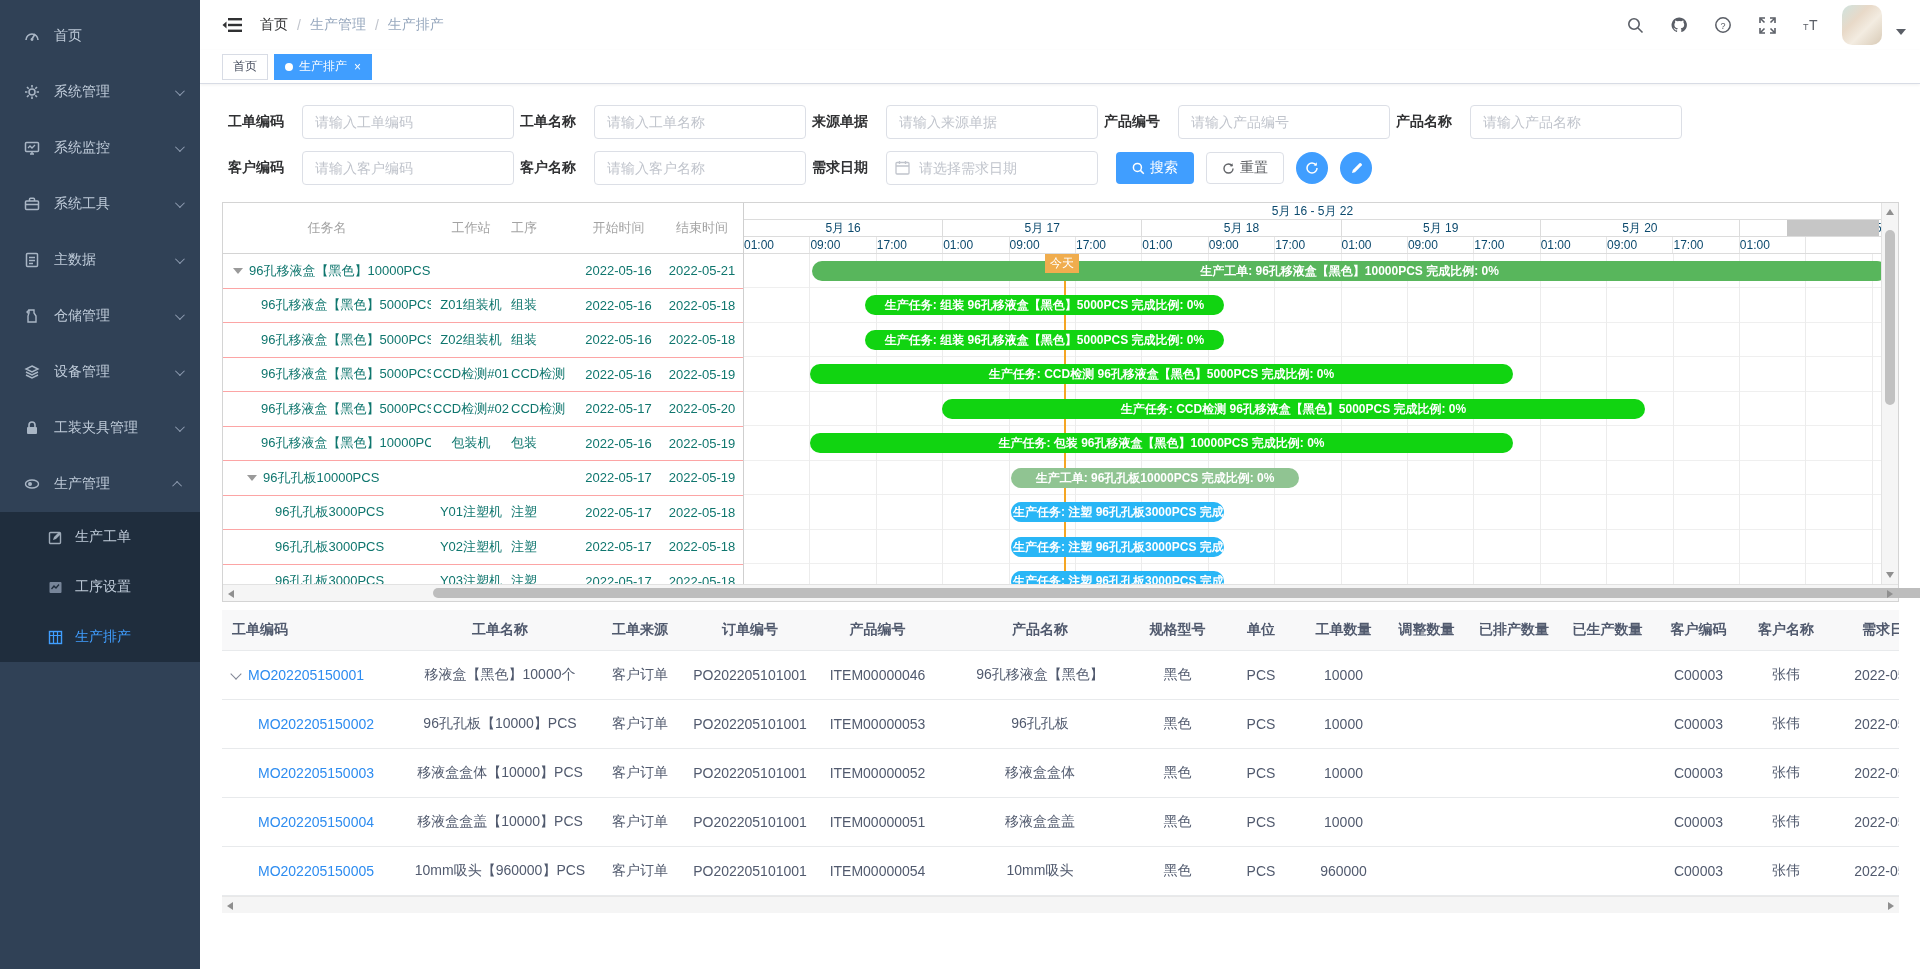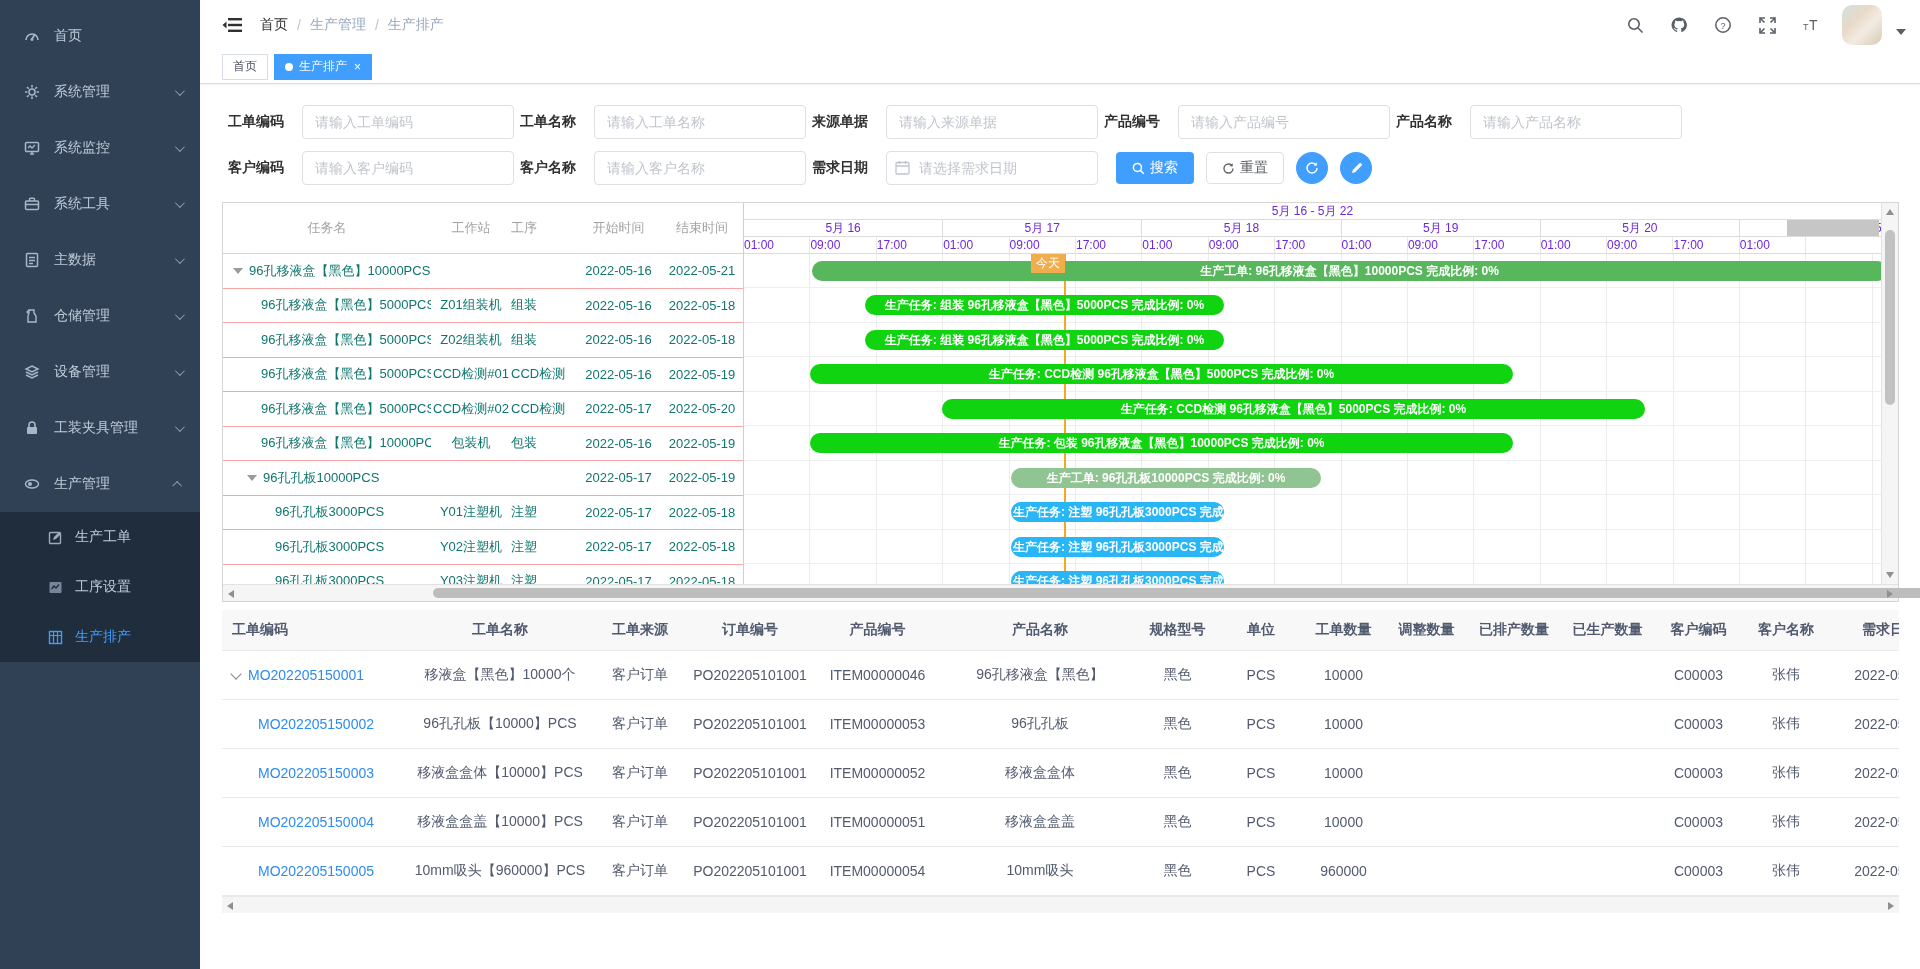--- a/index.html
+++ b/index.html
@@ -68,34 +68,34 @@
   .c-ws { width:80px; text-align:center; white-space:nowrap; overflow:hidden; }
   .c-proc { width:65px; text-align:left; white-space:nowrap; }
   .c-start { width:85px; text-align:center; white-space:nowrap; }
   .c-end { width:82px; text-align:center; white-space:nowrap; }
   .g-lhead .c-task { text-align:center; }
   .t-parent { padding-left:10px; display:flex; align-items:center; gap:6px; }
   .t-child { padding-left:38px; }
   .tri-dn { width:0; height:0; border-left:5px solid transparent; border-right:5px solid transparent; border-top:6px solid #9a9a9a; flex:none; }
 
   .g-right { position:absolute; left:520px; top:0; right:17px; bottom:17px; border-left:1px solid #cfcfcf; overflow:hidden; }
-  .g-band { height:17px; display:flex; border-bottom:1px solid #dcdcdc; color:#6d28d9; font-size:12px; }
+  .g-band { height:17px; display:flex; border-bottom:1px solid #dcdcdc; color:#0c4a6e; font-size:12px; }
   .g-range { align-items:center; justify-content:center; }
   .g-day { width:199.2px; flex:none; text-align:center; line-height:16px; border-right:1px solid #dcdcdc; }
   .g-day.partial { width:78px; border-right:none; position:relative; }
   .g-hour { width:66.4px; flex:none; line-height:16px; border-right:1px solid #e6e6e6; }
   .g-days { position:relative; }
   .hthumb { position:absolute; left:1043px; top:0; width:92px; height:16px; background:#c6c6c6; }
   .day-sliver { position:absolute; left:1131px; top:0; white-space:nowrap; }
   .g-body { position:relative; height:332px; background-image:
       repeating-linear-gradient(90deg, transparent 0, transparent 65.4px, #ececec 65.4px, #ececec 66.4px),
       repeating-linear-gradient(90deg, transparent 0, transparent 198.2px, #dedede 198.2px, #dedede 199.2px),
       repeating-linear-gradient(180deg, transparent 0, transparent 33.5px, #efefef 33.5px, #efefef 34.5px); }
   .today-line { position:absolute; left:320px; top:0; bottom:0; width:2px; background:#f5a623; }
-  .today-label { position:absolute; left:304px; top:0; transform:translateX(-50%); background:#f0ad4e; color:#fff; font-size:12px; padding:1px 5px; z-index:3; }
+  .today-label { position:absolute; left:318px; top:0; transform:translateX(-50%); background:#f0ad4e; color:#fff; font-size:12px; padding:1px 5px; z-index:3; }
   .bar { position:absolute; height:20px; border-radius:10px; display:flex; align-items:center; justify-content:center; overflow:hidden; color:#fff; font-size:12px; font-weight:bold; white-space:nowrap; cursor:pointer; z-index:2; }
   .b-order { background:#58b65c; }
   .b-order2 { background:#90c492; }
   .b-task { background:#11d411; }
   .b-blue { background:#29b6f6; justify-content:flex-start; padding-left:2px; }
 
   .g-vscroll { position:absolute; right:0; top:0; bottom:17px; width:17px; background:#f5f5f5; border-left:1px solid #e2e2e2; }
   .g-vscroll .vthumb { position:absolute; left:3px; top:27px; width:10px; height:175px; background:#c1c1c1; border-radius:5px; }
   .arr { position:absolute; width:0; height:0; }
   .arr.up { left:4px; top:46px; border-left:4px solid transparent; border-right:4px solid transparent; border-bottom:6px solid #8f8f8f; top:6px; }
@@ -493,21 +493,21 @@
           </div>
         <div class="bar b-task" style="top: 110px; left: 66px; width: 703px;">
             <span>生产任务: CCD检测 96孔移液盒【黑色】5000PCS 完成比例: 0%</span>
           </div>
         <div class="bar b-task" style="top: 145px; left: 198px; width: 703px;">
             <span>生产任务: CCD检测 96孔移液盒【黑色】5000PCS 完成比例: 0%</span>
           </div>
         <div class="bar b-task" style="top: 179px; left: 66px; width: 703px;">
             <span>生产任务: 包装 96孔移液盒【黑色】10000PCS 完成比例: 0%</span>
           </div>
-        <div class="bar b-order2" style="top: 214px; left: 267px; width: 310px; justify-content: center;">
+        <div class="bar b-order2" style="top: 214px; left: 267px; width: 288px; justify-content: center;">
             <span>生产工单: 96孔孔板10000PCS 完成比例: 0%</span>
           </div>
         <div class="bar b-blue" style="top: 248px; left: 267px; width: 213px;">
             <span>生产任务: 注塑 96孔孔板3000PCS 完成比例: 0%</span>
           </div>
         <div class="bar b-blue" style="top: 283px; left: 267px; width: 213px;">
             <span>生产任务: 注塑 96孔孔板3000PCS 完成比例: 0%</span>
           </div>
         <div class="bar b-blue" style="top: 317px; left: 267px; width: 213px;">
             <span>生产任务: 注塑 96孔孔板3000PCS 完成比例: 0%</span>

